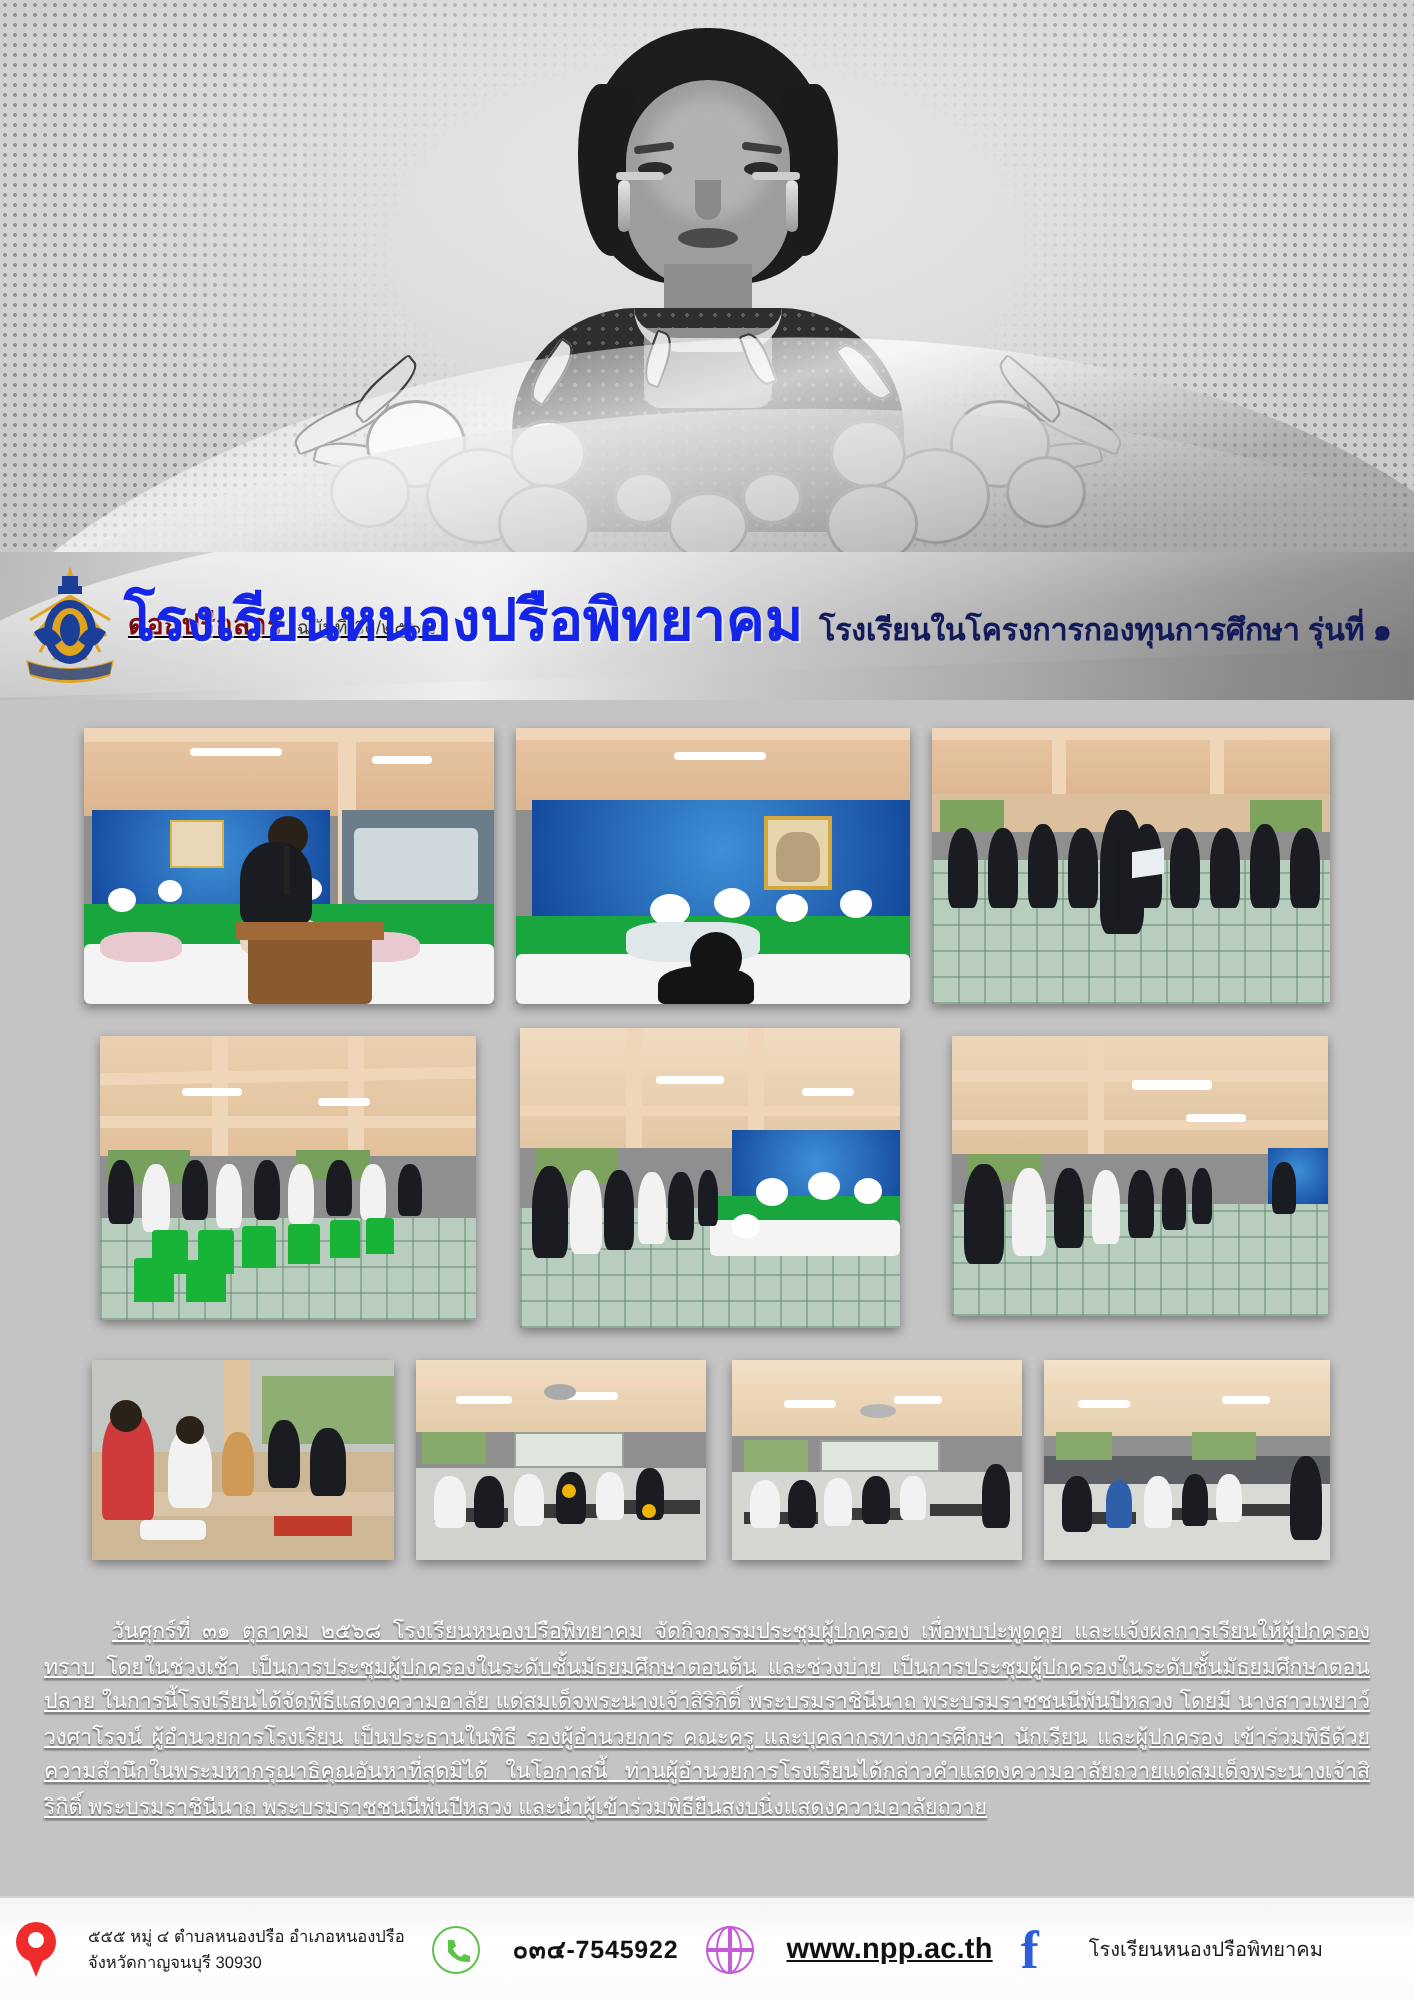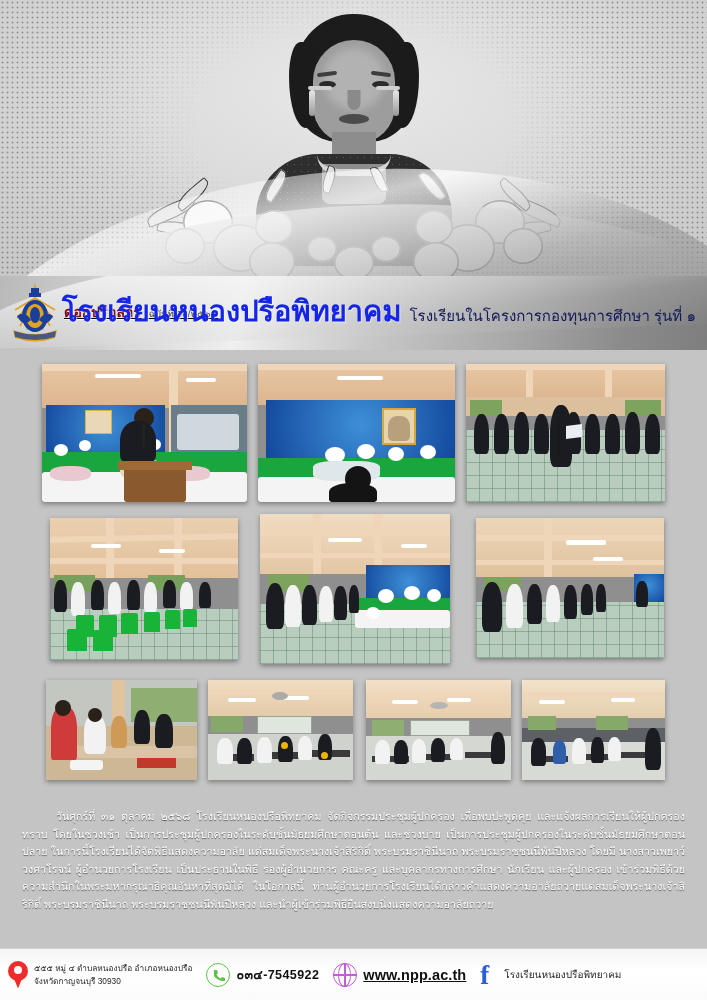--- a/index.html
+++ b/index.html
@@ -117,21 +117,21 @@
   }
   .kicker-sub { font-size:9.5px; color:#3a3a3a; letter-spacing:.2px; }
 
   .hdr-title-row { position:absolute; left:62px; top:20px; right:6px; display:flex; align-items:baseline; gap:8px; z-index:3;}
   .hdr-title {
     font-size:29px; font-weight:bold; color:#1425e8; line-height:1.05;
     text-shadow: 1px 1px 0 rgba(255,255,255,.55);
     white-space:nowrap;
   }
   .hdr-sub {
-    font-size:15px; font-weight:normal; color:#121a5a; line-height:1.1;
+    font-size:15px; font-weight:bold; color:#121a5a; line-height:1.1;
     white-space:nowrap;
   }
 
   
   .gallery { position:absolute; left:0; top:350px; width:707px; height:450px; }
   .photo {
     position:absolute;
     background:#8f8f8f;
     box-shadow: 0 2px 5px rgba(0,0,0,.38);
     overflow:hidden;
@@ -165,30 +165,30 @@
   
   .bodytext {
     position:absolute; left:0; top:800px; width:707px; height:148px;
     padding: 8px 22px 0 22px;
     color:#ffffff;
     font-size:10.7px;
     line-height:17.6px;
     text-align: justify;
     text-shadow: 0 1px 1px rgba(0,0,0,.55);
   }
-  .bodytext p { text-indent: 34px; }
+  .bodytext p { text-indent: 34px; text-decoration: underline; }
 
   
   .footer {
     position:absolute; left:0; bottom:0; width:707px; height:52px;
     background: linear-gradient(#f4f4f4 0%, #ffffff 40%, #fbfbfb 100%);
     display:flex; align-items:center; padding: 0 8px;
     border-top:1px solid #d2d2d2;
   }
-  .fitem { display:flex; align-items:center; gap:6px; }
+  .fitem { display:flex; align-items:center; gap:16px; }
   .fitem + .fitem { margin-left: 14px; }
   .f-addr { font-size:8.3px; color:#1d1d1d; line-height:12.5px; }
   .f-phone { font-size:12.5px; color:#111; font-weight:bold; letter-spacing:.4px; }
   .f-web { font-size:14.5px; color:#111; font-weight:bold; text-decoration:underline; letter-spacing:.1px; }
   .f-fb { font-size:10px; color:#1d1d1d; }
 
   .pin-icon { width:20px; height:28px; position:relative; flex:0 0 auto;}
   .pin-icon .pin-body { position:absolute; left:0; top:0; width:20px; height:20px; background:#ef2b2b; border-radius:50% 50% 50% 50%; }
   .pin-icon .pin-tip { position:absolute; left:3px; top:11px; width:14px; height:17px; background:#ef2b2b; clip-path: polygon(0 0, 100% 0, 50% 100%); }
   .pin-icon .pin-hole { position:absolute; left:6px; top:5px; width:8px; height:8px; background:#fff; border-radius:50%; z-index:2;}

